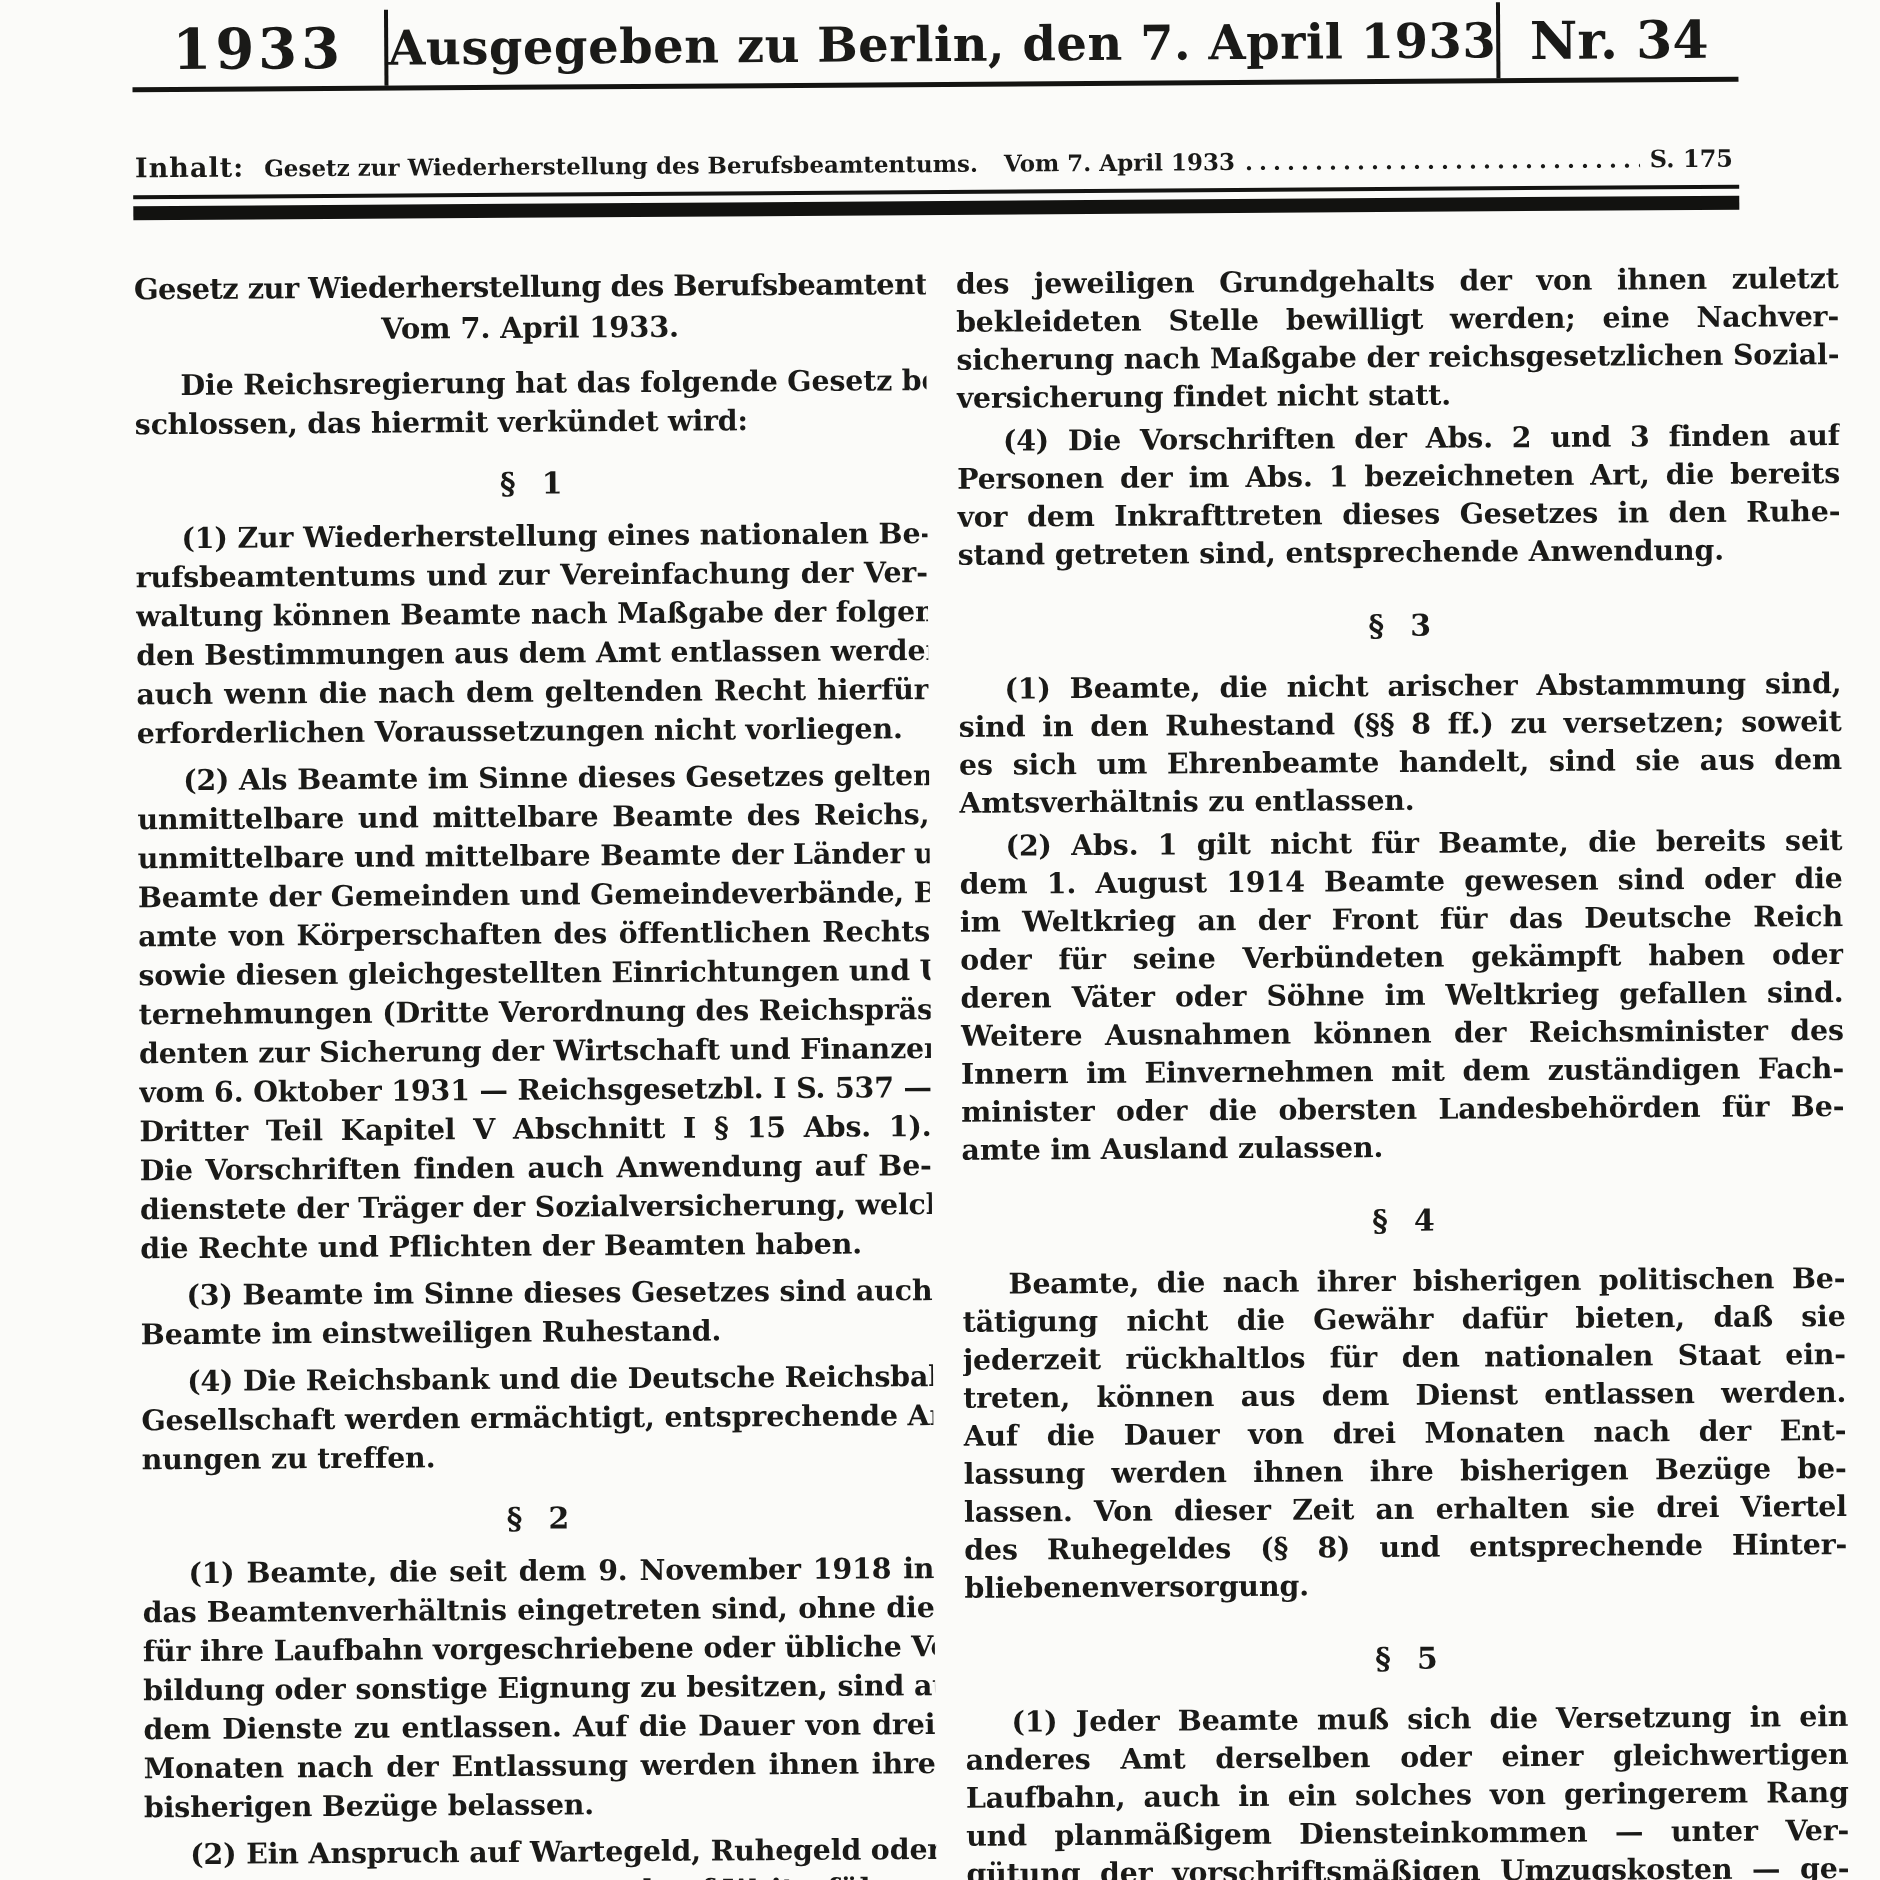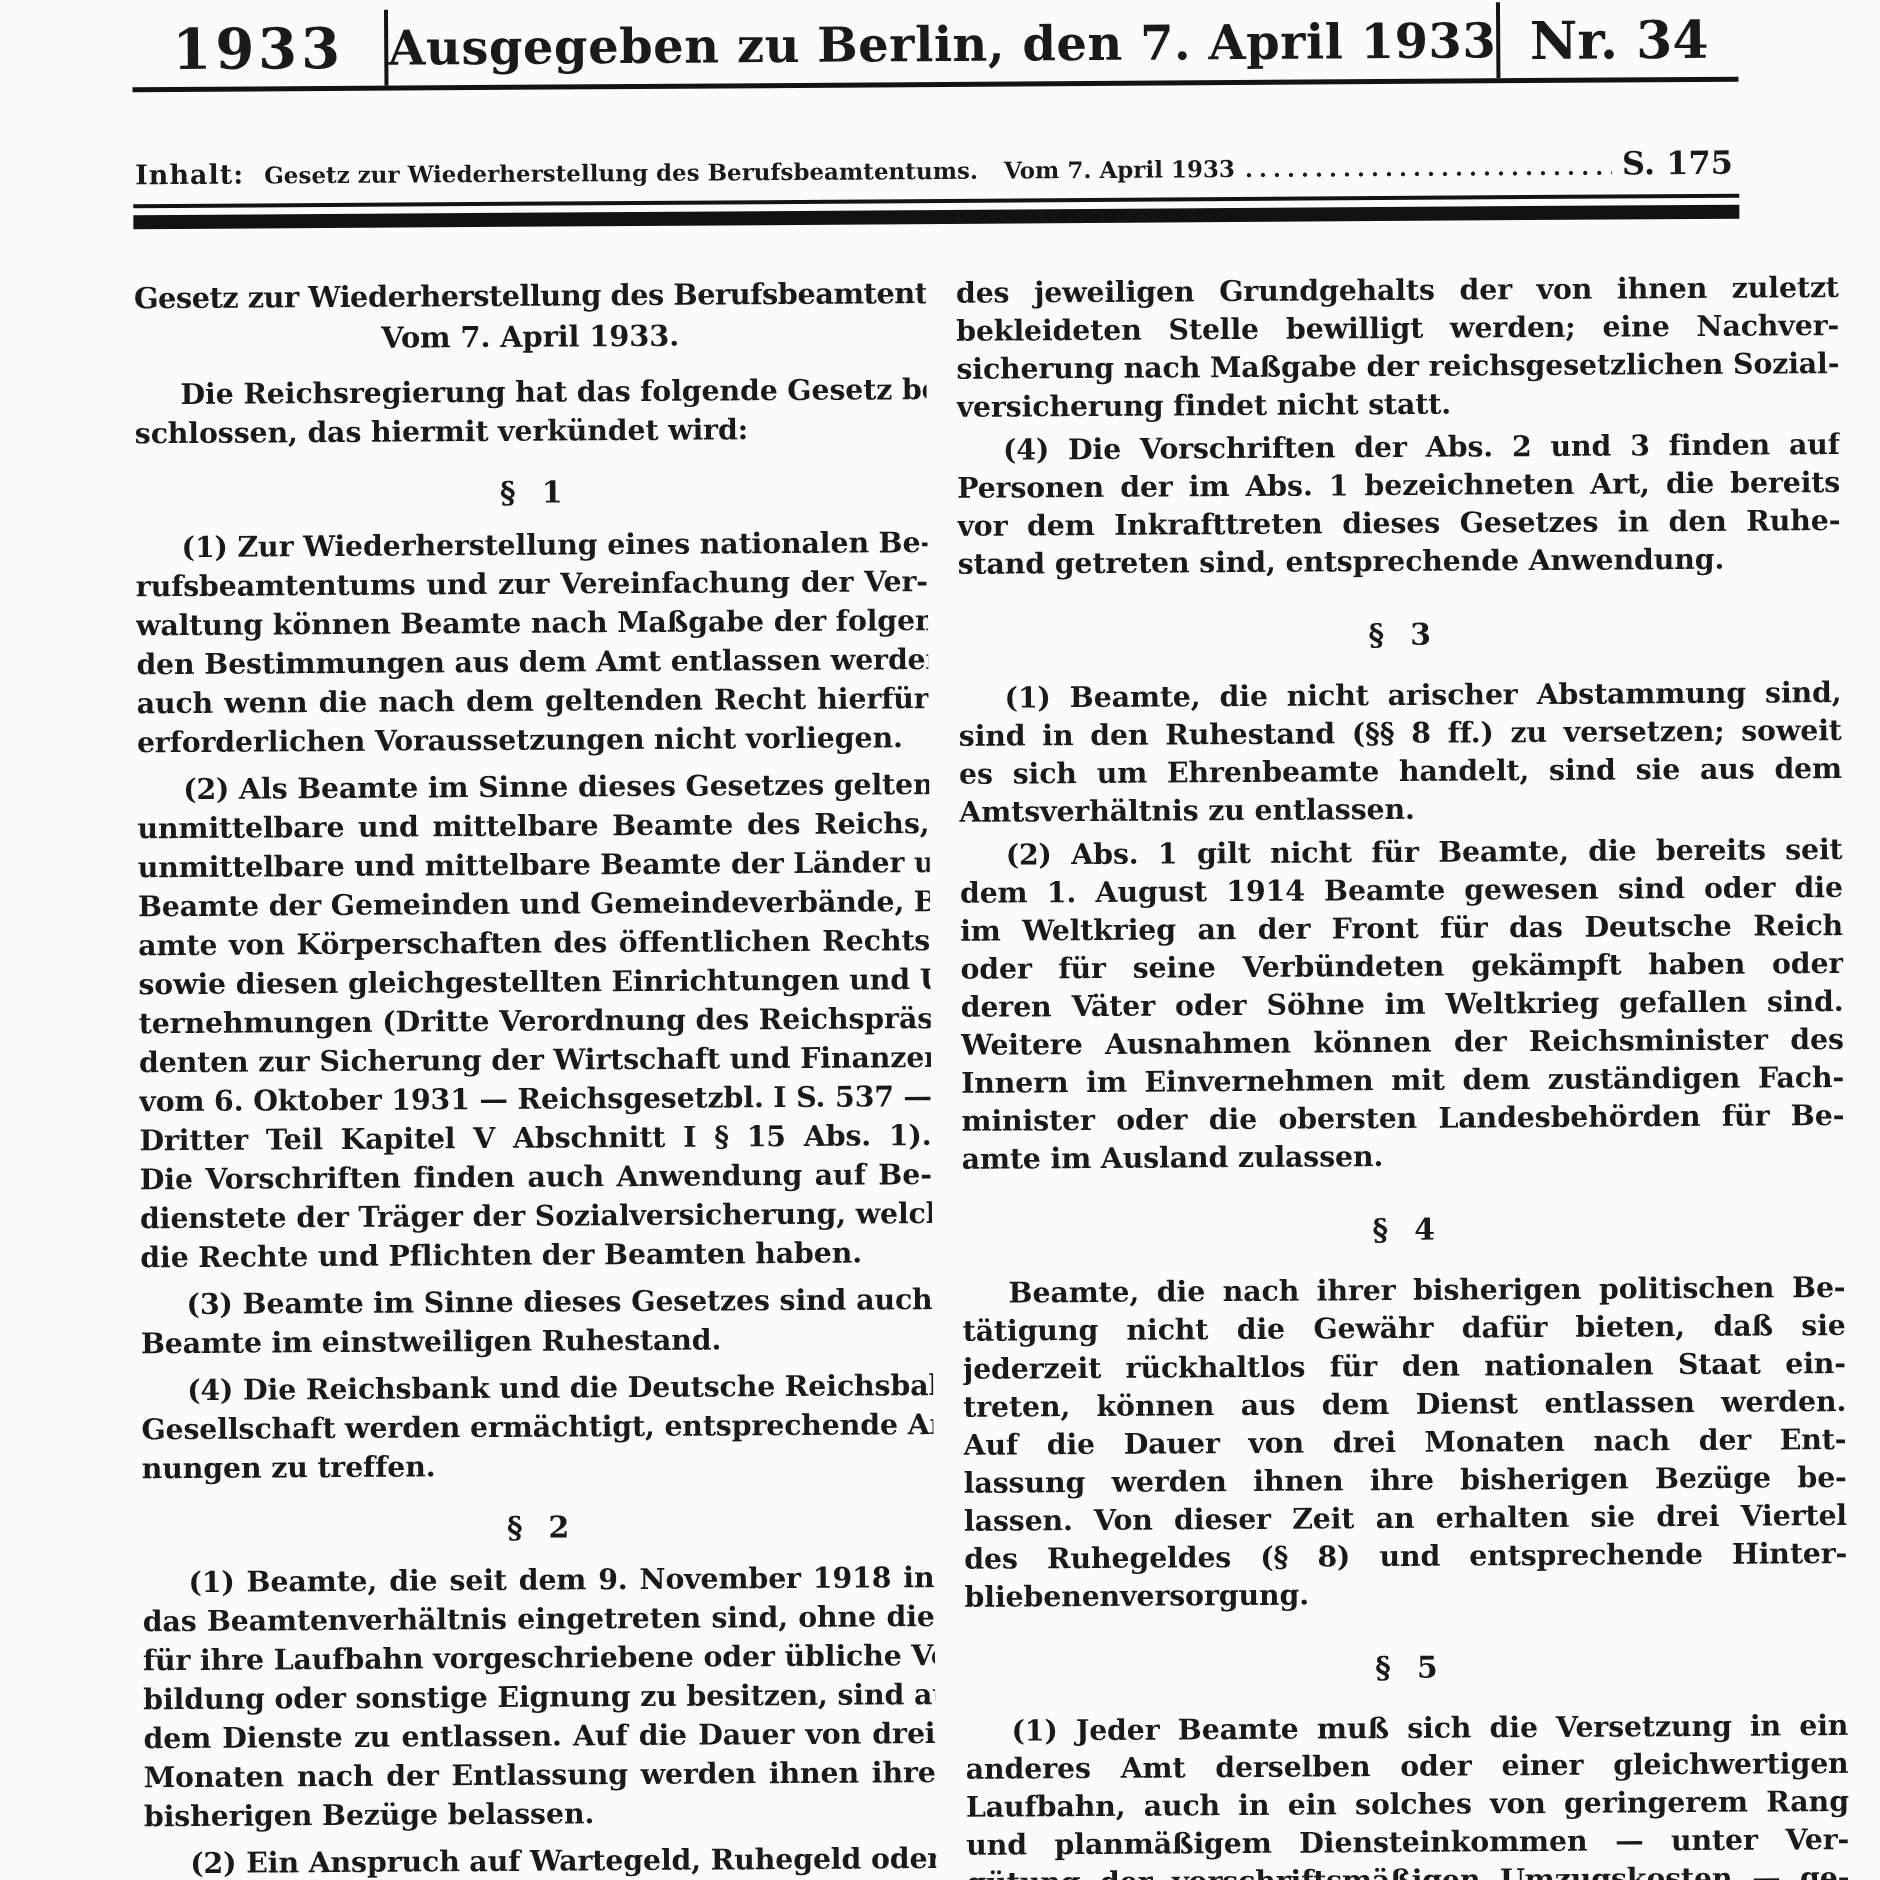--- a/index.html
+++ b/index.html
@@ -22,21 +22,21 @@
     font-size:48px;font-weight:700;letter-spacing:0.5px;white-space:nowrap;}
   .mast-no{width:238px;display:flex;align-items:center;justify-content:center;
     font-size:52px;font-weight:700;}
   .rule-1{height:5px;background:#141412;}
   .inhalt-row{display:flex;align-items:baseline;padding:17px 6px 12px 2px;}
   .inhalt-label{font-size:27px;font-weight:700;letter-spacing:1px;margin-right:20px;white-space:nowrap;text-align:center;}
   .inhalt-entry{font-size:23px;font-weight:700;white-space:nowrap;}
   .inhalt-date{font-size:23px;font-weight:700;white-space:nowrap;margin-left:26px;}
   .inhalt-leader{flex:1;overflow:hidden;white-space:nowrap;font-size:23px;font-weight:700;
     letter-spacing:6px;margin:0 10px;}
-  .inhalt-page{font-size:32px;font-weight:700;white-space:nowrap;margin-top:45px;}
+  .inhalt-page{font-size:24px;font-weight:700;white-space:nowrap;margin-top:45px;}
   .rule-2{height:4px;background:#141412;}
   .rule-3{height:14px;background:#121210;margin-top:7px;}
   
   .cols{display:flex;align-items:stretch;margin-top:50px;min-height:1690px;}
   .col{font-size:28.5px;font-weight:700;line-height:39px;letter-spacing:-0.2px;}
   .col-left{width:792px;padding-right:10px;}
   .col-divider{width:4px;background:#141412;margin:0 2px;}
   .col-right{flex:1;padding-left:16px;line-height:38px;}
   .ln{text-align:justify;text-align-last:justify;overflow:hidden;white-space:nowrap;}
   .ln.end{text-align-last:left;}

